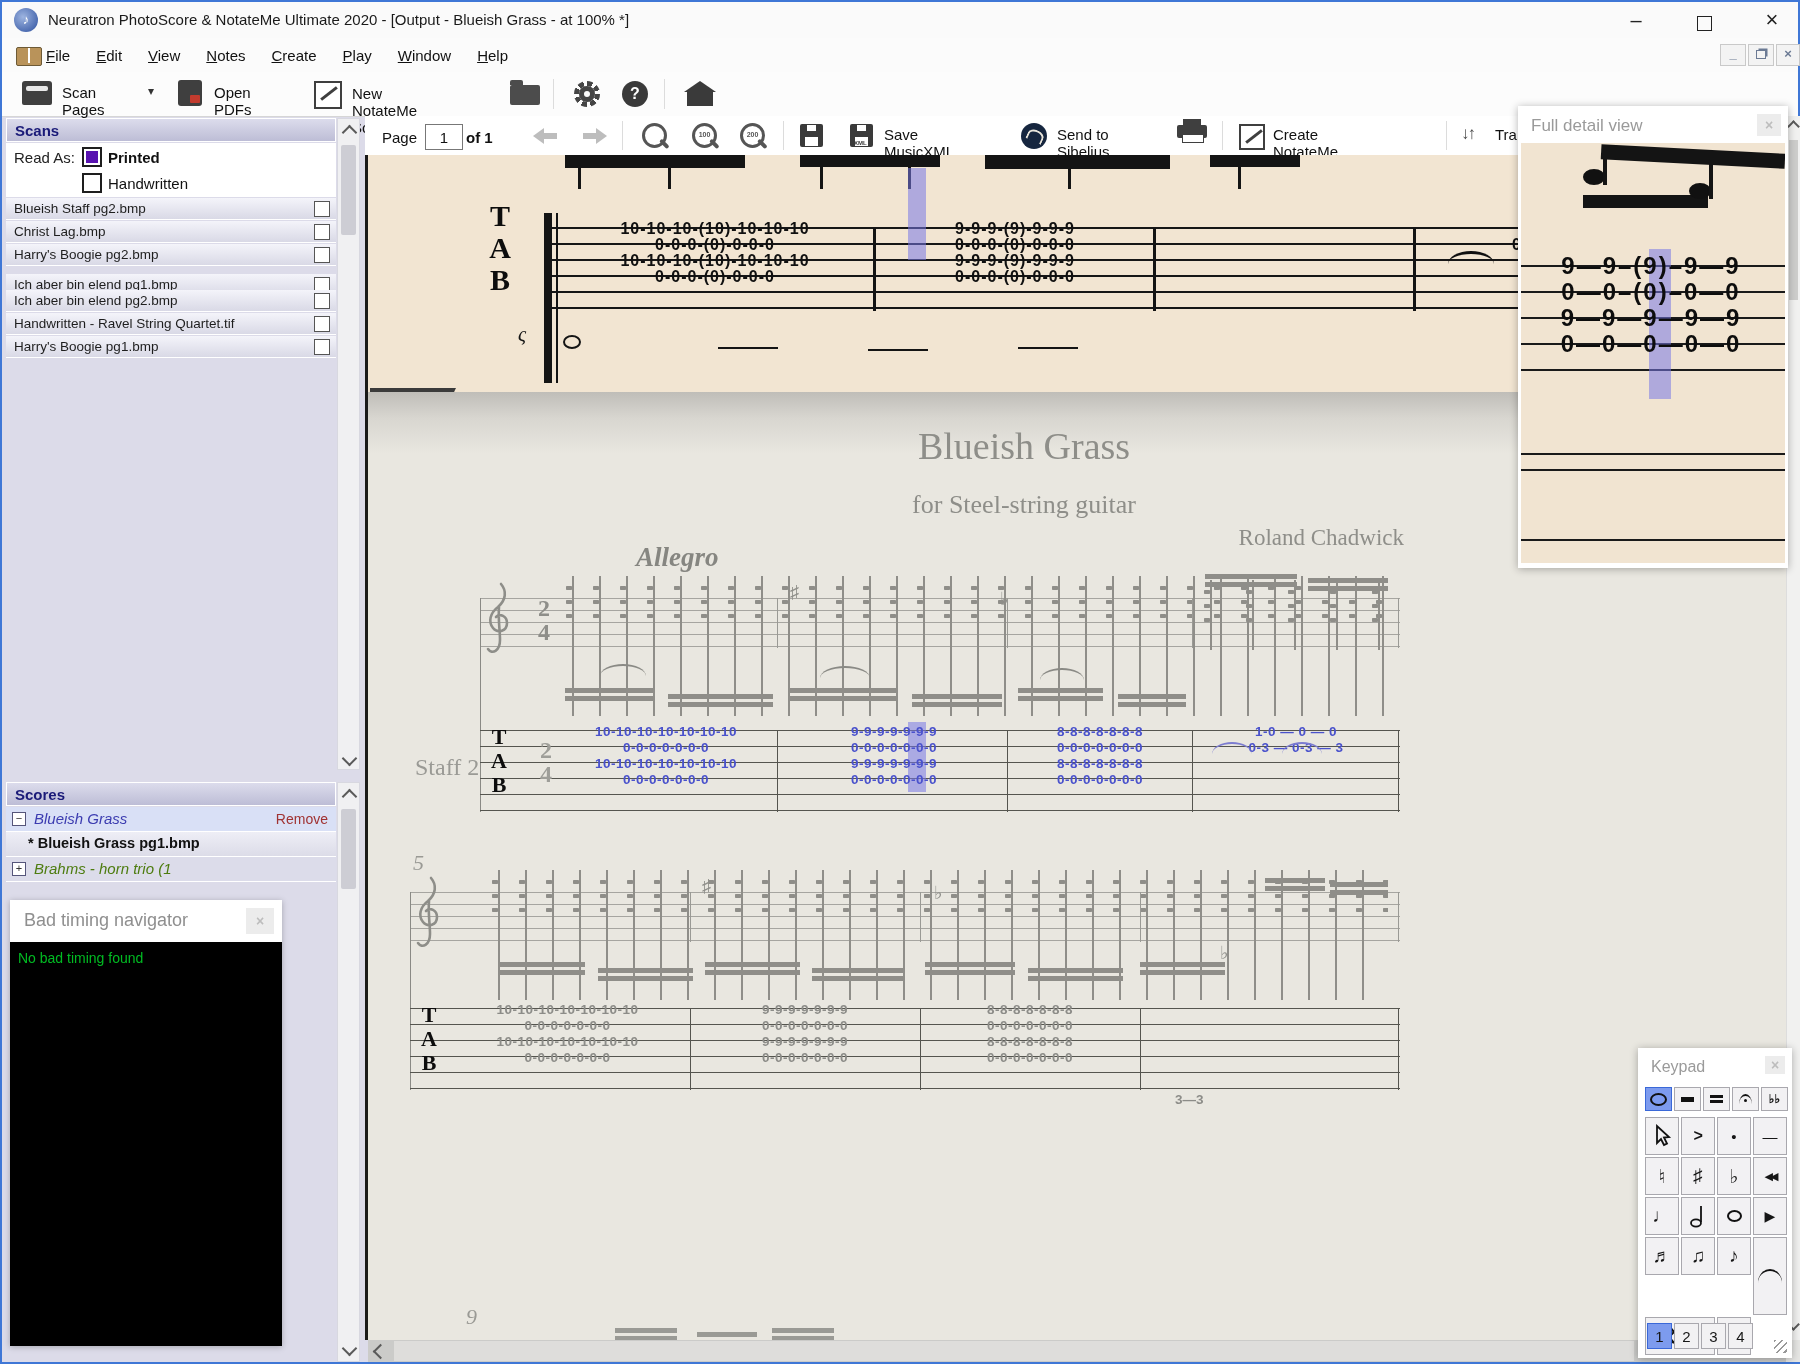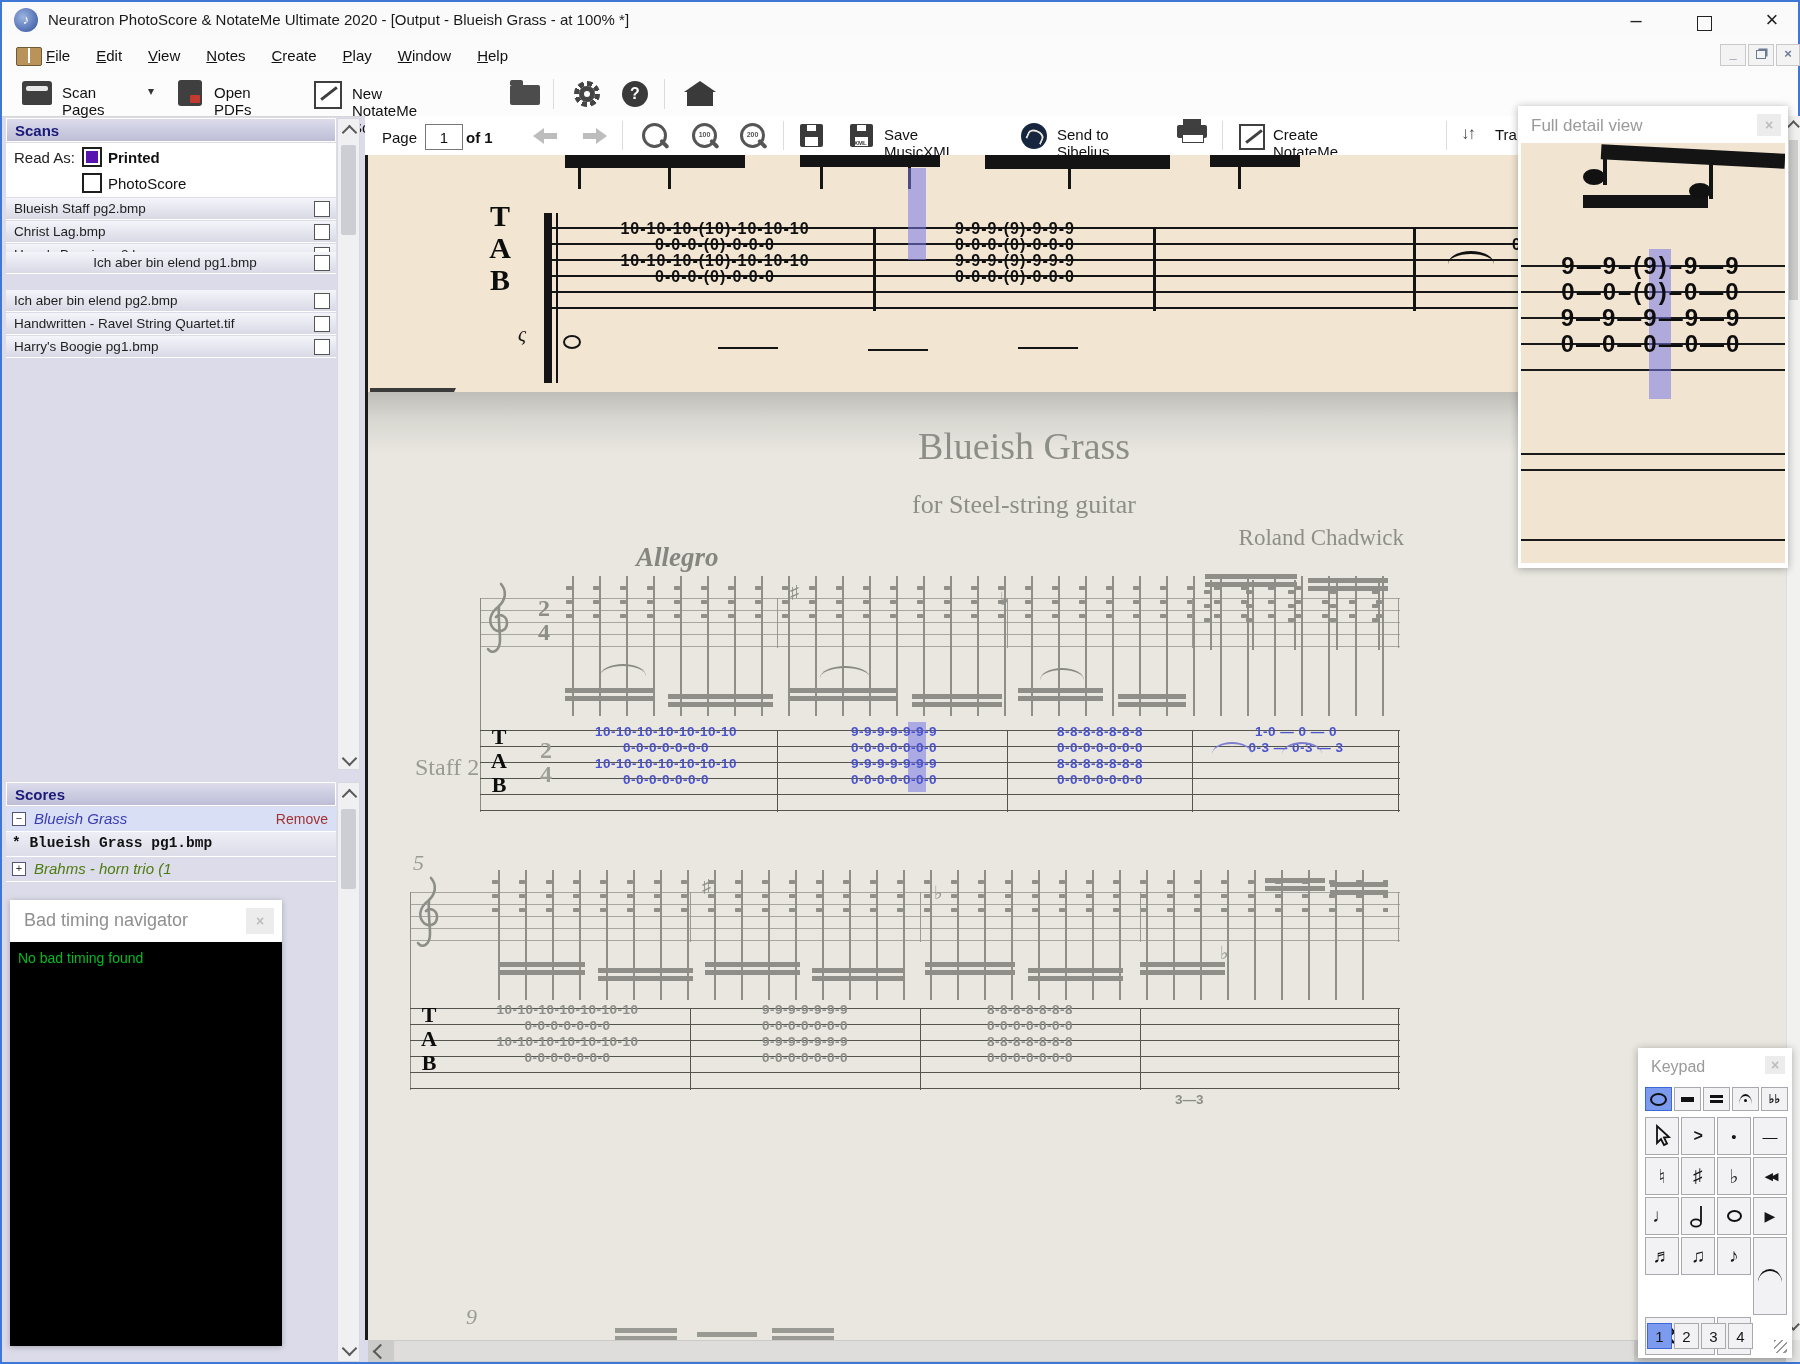--- a/index.html
+++ b/index.html
@@ -424,44 +424,44 @@
   </div>
 
   <div class="abs panelhead" style="top:118px;">Scans</div>
   <div class="abs" style="left:6px;top:143px;width:330px;height:54px;background:#fff;">
     <span class="abs" style="left:8px;top:6px;font-size:15px;color:#222;">Read As:</span>
     <span class="abs cb" style="left:76px;top:4px;">
         <span class="abs fill"></span>
       </span>
     <span class="abs" style="left:102px;top:6px;font-size:15px;font-weight:bold;color:#111;">Printed</span>
     <span class="abs cb" style="left:76px;top:30px;"></span>
-    <span class="abs" style="left:102px;top:32px;font-size:15px;color:#111;">PhotoScore</span>
+    <span class="abs" style="left:102px;top:32px;font-size:15px;color:#111;">Handwritten</span>
   </div>
   <div class="abs scanrow" style="top:198px;"><span>Blueish Staff pg2.bmp</span><span class="rowchk"></span></div>
   <div class="abs scanrow" style="top:221px;"><span>Christ Lag.bmp</span><span class="rowchk"></span></div>
   <div class="abs scanrow" style="top:244px;"><span>Harry's Boogie pg2.bmp</span><span class="rowchk"></span></div>
-  <div class="abs scanrow" style="top:252px;text-align:center;"><span>Ich aber bin elend pg1.bmp</span><span class="rowchk"></span></div>
+  <div class="abs scanrow" style="top:274px;"><span>Ich aber bin elend pg1.bmp</span><span class="rowchk"></span></div>
   <div class="abs scanrow" style="top:290px;"><span>Ich aber bin elend pg2.bmp</span><span class="rowchk"></span></div>
   <div class="abs scanrow" style="top:313px;"><span>Handwritten - Ravel String Quartet.tif</span><span class="rowchk"></span></div>
   <div class="abs scanrow" style="top:336px;"><span>Harry's Boogie pg1.bmp</span><span class="rowchk"></span></div>
 
   <div class="abs sbar" style="left:337px;top:118px;height:652px;">
     <div class="abs chev chev-up" style="left:6px;top:8px;"></div>
     <div class="sthumb" style="top:26px;height:90px;"></div>
     <div class="abs chev chev-dn" style="left:6px;top:634px;"></div>
   </div>
 
   <div class="abs panelhead" style="top:782px;">Scores</div>
   <div class="abs" style="left:6px;top:807px;width:330px;height:24px;background:#d9e0f6;border-bottom:1px solid #fff;">
     <span class="abs" style="left:6px;top:5px;width:12px;height:12px;border:1px solid #55557a;background:#fff;text-align:center;line-height:11px;font-size:11px;color:#333;">−</span>
     <span class="abs" style="left:28px;top:3px;font-size:15px;font-style:italic;color:#3b3bb0;">Blueish Grass</span>
     <span class="abs" style="right:8px;top:4px;font-size:14px;color:#a03232;">Remove</span>
   </div>
   <div class="abs" style="left:6px;top:832px;width:330px;height:24px;background:linear-gradient(#eeeef6,#dcdce8);border-bottom:1px solid #fff;">
-    <span class="abs" style="left:6px;top:3px;font-size:14.5px;font-weight:bold;color:#111;font-family:Liberation Mono, monospace;">* Blueish Grass pg1.bmp</span>
+    <span class="abs" style="left:22px;top:3px;font-size:14.5px;font-weight:bold;color:#111;">* Blueish Grass pg1.bmp</span>
   </div>
   <div class="abs" style="left:6px;top:857px;width:330px;height:24px;background:#dcdcea;border-bottom:1px solid #fff;">
     <span class="abs" style="left:6px;top:5px;width:12px;height:12px;border:1px solid #55557a;background:#fff;text-align:center;line-height:11px;font-size:11px;color:#333;">+</span>
     <span class="abs" style="left:28px;top:3px;font-size:15px;font-style:italic;color:#4d7c0f;">Brahms - horn trio (1</span>
   </div>
 
   <div class="abs sbar" style="left:337px;top:782px;height:580px;">
     <div class="abs chev chev-up" style="left:6px;top:8px;"></div>
     <div class="sthumb" style="top:26px;height:80px;"></div>
     <div class="abs chev chev-dn" style="left:6px;top:560px;"></div>

